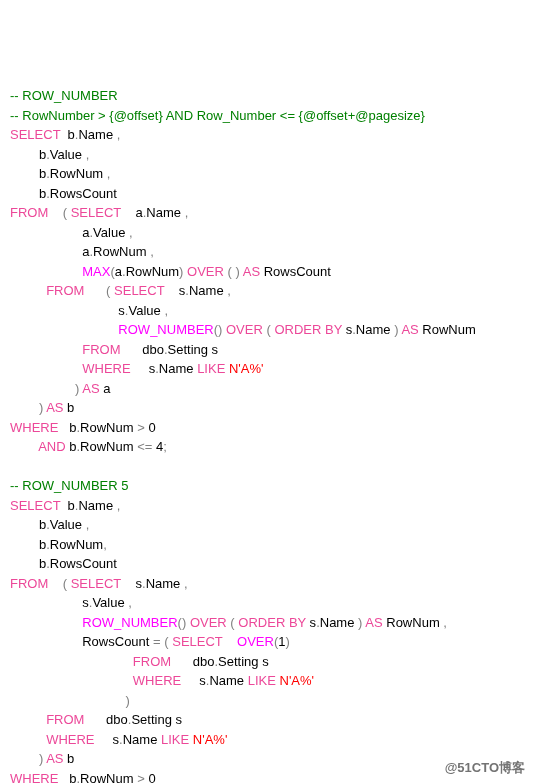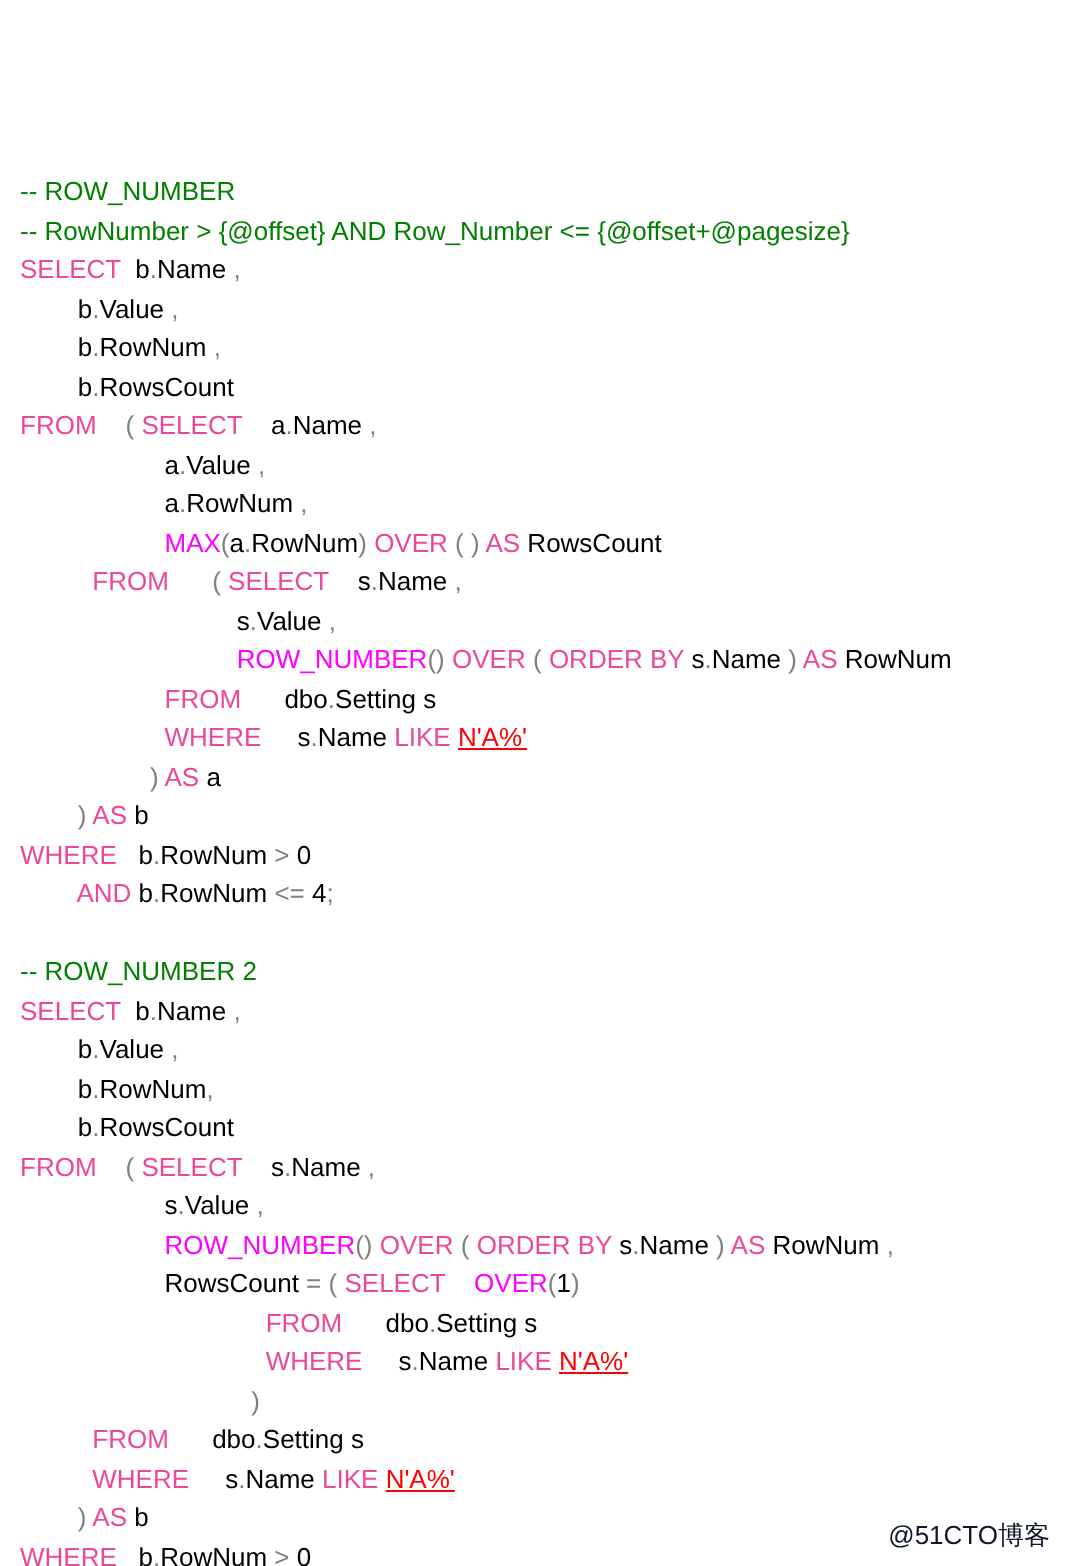--- a/index.html
+++ b/index.html
@@ -11,28 +11,29 @@
       white-space: pre;
       line-height: 1.5;
       width: 535px;
       box-sizing: border-box;
     }
     .code { color: #000; }
     .kw { color: #ec4899; }
     .cm { color: #008000; margin-top: 48px; }
     .fn { color: #ff00ff; }
     .gy { color: #808080; }
-    .str { color: #ff0000; text-decoration: underline; }
+    .str { color: #ff0000; }
     .op { color: #808080; }
     .watermark {
       position: fixed;
       right: 10px;
       bottom: 6px;
-      color: #0f172a;
+      color: #737373;
       font-size: 13px;
+      font-weight: bold;
     }
   </style>
 </head>
 <body>
 
 
 
 <div class="code" id="code-block"><span class="cm">-- ROW_NUMBER</span>
 <span class="cm">-- RowNumber &gt; {@offset} AND Row_Number &lt;= {@offset+@pagesize}</span>
 <span class="kw">SELECT</span>  b<span class="gy">.</span>Name <span class="gy">,</span>
@@ -46,21 +47,21 @@
           <span class="kw">FROM</span>      <span class="gy">(</span> <span class="kw">SELECT</span>    s<span class="gy">.</span>Name <span class="gy">,</span>
                               s<span class="gy">.</span>Value <span class="gy">,</span>
                               <span class="fn">ROW_NUMBER</span><span class="gy">()</span> <span class="kw">OVER</span> <span class="gy">(</span> <span class="kw">ORDER BY</span> s<span class="gy">.</span>Name <span class="gy">)</span> <span class="kw">AS</span> RowNum
                     <span class="kw">FROM</span>      dbo<span class="gy">.</span>Setting s
                     <span class="kw">WHERE</span>     s<span class="gy">.</span>Name <span class="kw">LIKE</span> <span class="str">N'A%'</span>
                   <span class="gy">)</span> <span class="kw">AS</span> a
         <span class="gy">)</span> <span class="kw">AS</span> b
 <span class="kw">WHERE</span>   b<span class="gy">.</span>RowNum <span class="op">&gt;</span> 0
         <span class="kw">AND</span> b<span class="gy">.</span>RowNum <span class="op">&lt;=</span> 4<span class="gy">;</span>
 
-<span class="cm">-- ROW_NUMBER 2</span>
+<span class="cm">-- ROW_NUMBER 5</span>
 <span class="kw">SELECT</span>  b<span class="gy">.</span>Name <span class="gy">,</span>
         b<span class="gy">.</span>Value <span class="gy">,</span>
         b<span class="gy">.</span>RowNum<span class="gy">,</span>
         b<span class="gy">.</span>RowsCount
 <span class="kw">FROM</span>    <span class="gy">(</span> <span class="kw">SELECT</span>    s<span class="gy">.</span>Name <span class="gy">,</span>
                     s<span class="gy">.</span>Value <span class="gy">,</span>
                     <span class="fn">ROW_NUMBER</span><span class="gy">()</span> <span class="kw">OVER</span> <span class="gy">(</span> <span class="kw">ORDER BY</span> s<span class="gy">.</span>Name <span class="gy">)</span> <span class="kw">AS</span> RowNum <span class="gy">,</span>
                     RowsCount <span class="op">=</span> <span class="gy">(</span> <span class="kw">SELECT</span>    <span class="fn">OVER</span><span class="gy">(</span>1<span class="gy">)</span>
                                   <span class="kw">FROM</span>      dbo<span class="gy">.</span>Setting s
                                   <span class="kw">WHERE</span>     s<span class="gy">.</span>Name <span class="kw">LIKE</span> <span class="str">N'A%'</span>

